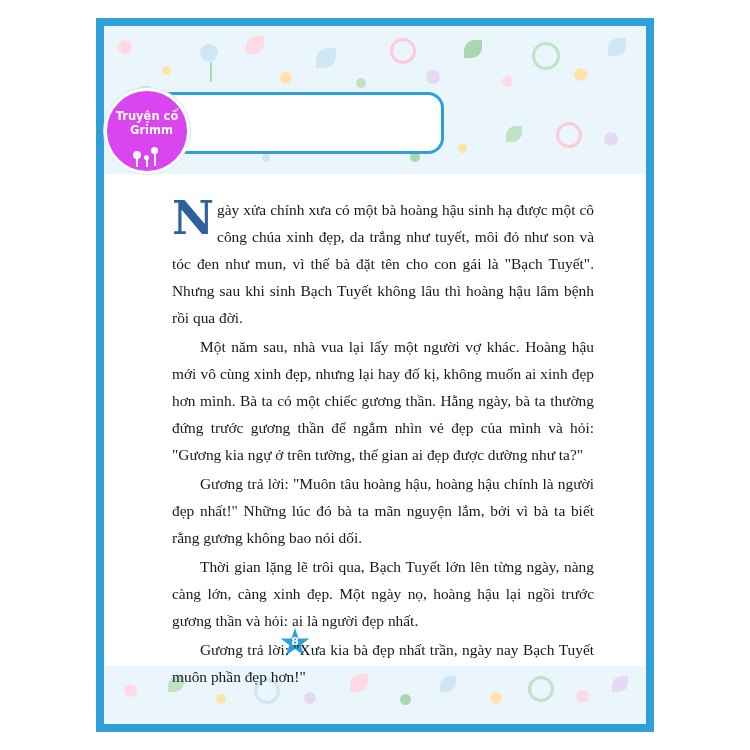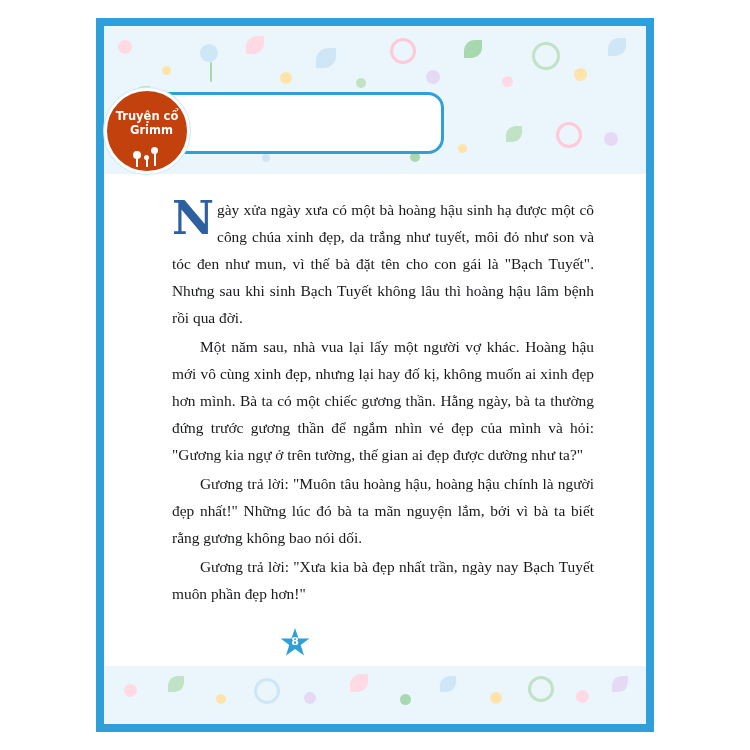--- a/index.html
+++ b/index.html
@@ -114,21 +114,21 @@
   .title-line2 {
     display: block;
   }
 
   .series-badge {
     position: absolute;
     left: 0;
     top: -4px;
     width: 86px;
     height: 86px;
-    background: #c2410c;
+    background: #d946ef;
     border-radius: 50%;
     border: 3px solid #ffffff;
     box-sizing: border-box;
     box-shadow: 0 0 0 1px #cfe9f6;
   }
   .series-badge .s1 {
     position: absolute;
     left: 0;
     top: 18px;
     width: 80px;
@@ -291,19 +291,20 @@
         <span class="bf" style="left:7px;top:16px;width:2px;height:10px;"></span>
         <span class="bf" style="left:22px;top:6px;width:7px;height:7px;border-radius:50%;"></span>
         <span class="bf" style="left:25px;top:12px;width:2px;height:13px;"></span>
         <span class="bf" style="left:15px;top:14px;width:5px;height:5px;border-radius:50%;"></span>
         <span class="bf" style="left:17px;top:18px;width:2px;height:8px;"></span>
       </div>
     </div>
   </div>
 
   <div class="body-text">
-    <p class="first"><span class="dropcap">N</span><span>gày xửa ngày xưa có một bà hoàng hậu sinh hạ được một cô công chúa xinh đẹp, da trắng như tuyết, môi đỏ như son và tóc đen như mun, vì thế bà đặt tên cho con gái là "Bạch Tuyết". Nhưng sau khi sinh Bạch Tuyết không lâu thì hoàng hậu lâm bệnh rồi qua đời.</span></p>
+    <p class="first"><span class="dropcap">N</span><span>gày xửa chính xưa có một bà hoàng hậu sinh hạ được một cô công chúa xinh đẹp, da trắng như tuyết, môi đỏ như son và tóc đen như mun, vì thế bà đặt tên cho con gái là "Bạch Tuyết". Nhưng sau khi sinh Bạch Tuyết không lâu thì hoàng hậu lâm bệnh rồi qua đời.</span></p>
     <p><span>Một năm sau, nhà vua lại lấy một người vợ khác. Hoàng hậu mới vô cùng xinh đẹp, nhưng lại hay đố kị, không muốn ai xinh đẹp hơn mình. Bà ta có một chiếc gương thần. Hằng ngày, bà ta thường đứng trước gương thần để ngắm nhìn vẻ đẹp của mình và hỏi: "Gương kia ngự ở trên tường, thế gian ai đẹp được dường như ta?"</span></p>
     <p><span>Gương trả lời: "Muôn tâu hoàng hậu, hoàng hậu chính là người đẹp nhất!" Những lúc đó bà ta mãn nguyện lắm, bởi vì bà ta biết rằng gương không bao nói dối.</span></p>
+    <p><span>Thời gian lặng lẽ trôi qua, Bạch Tuyết lớn lên từng ngày, nàng càng lớn, càng xinh đẹp. Một ngày nọ, hoàng hậu lại ngồi trước gương thần và hỏi: ai là người đẹp nhất.</span></p>
     <p><span>Gương trả lời: "Xưa kia bà đẹp nhất trần, ngày nay Bạch Tuyết muôn phần đẹp hơn!"</span></p>
   </div>
 
 </div>
 
 </body></html>

